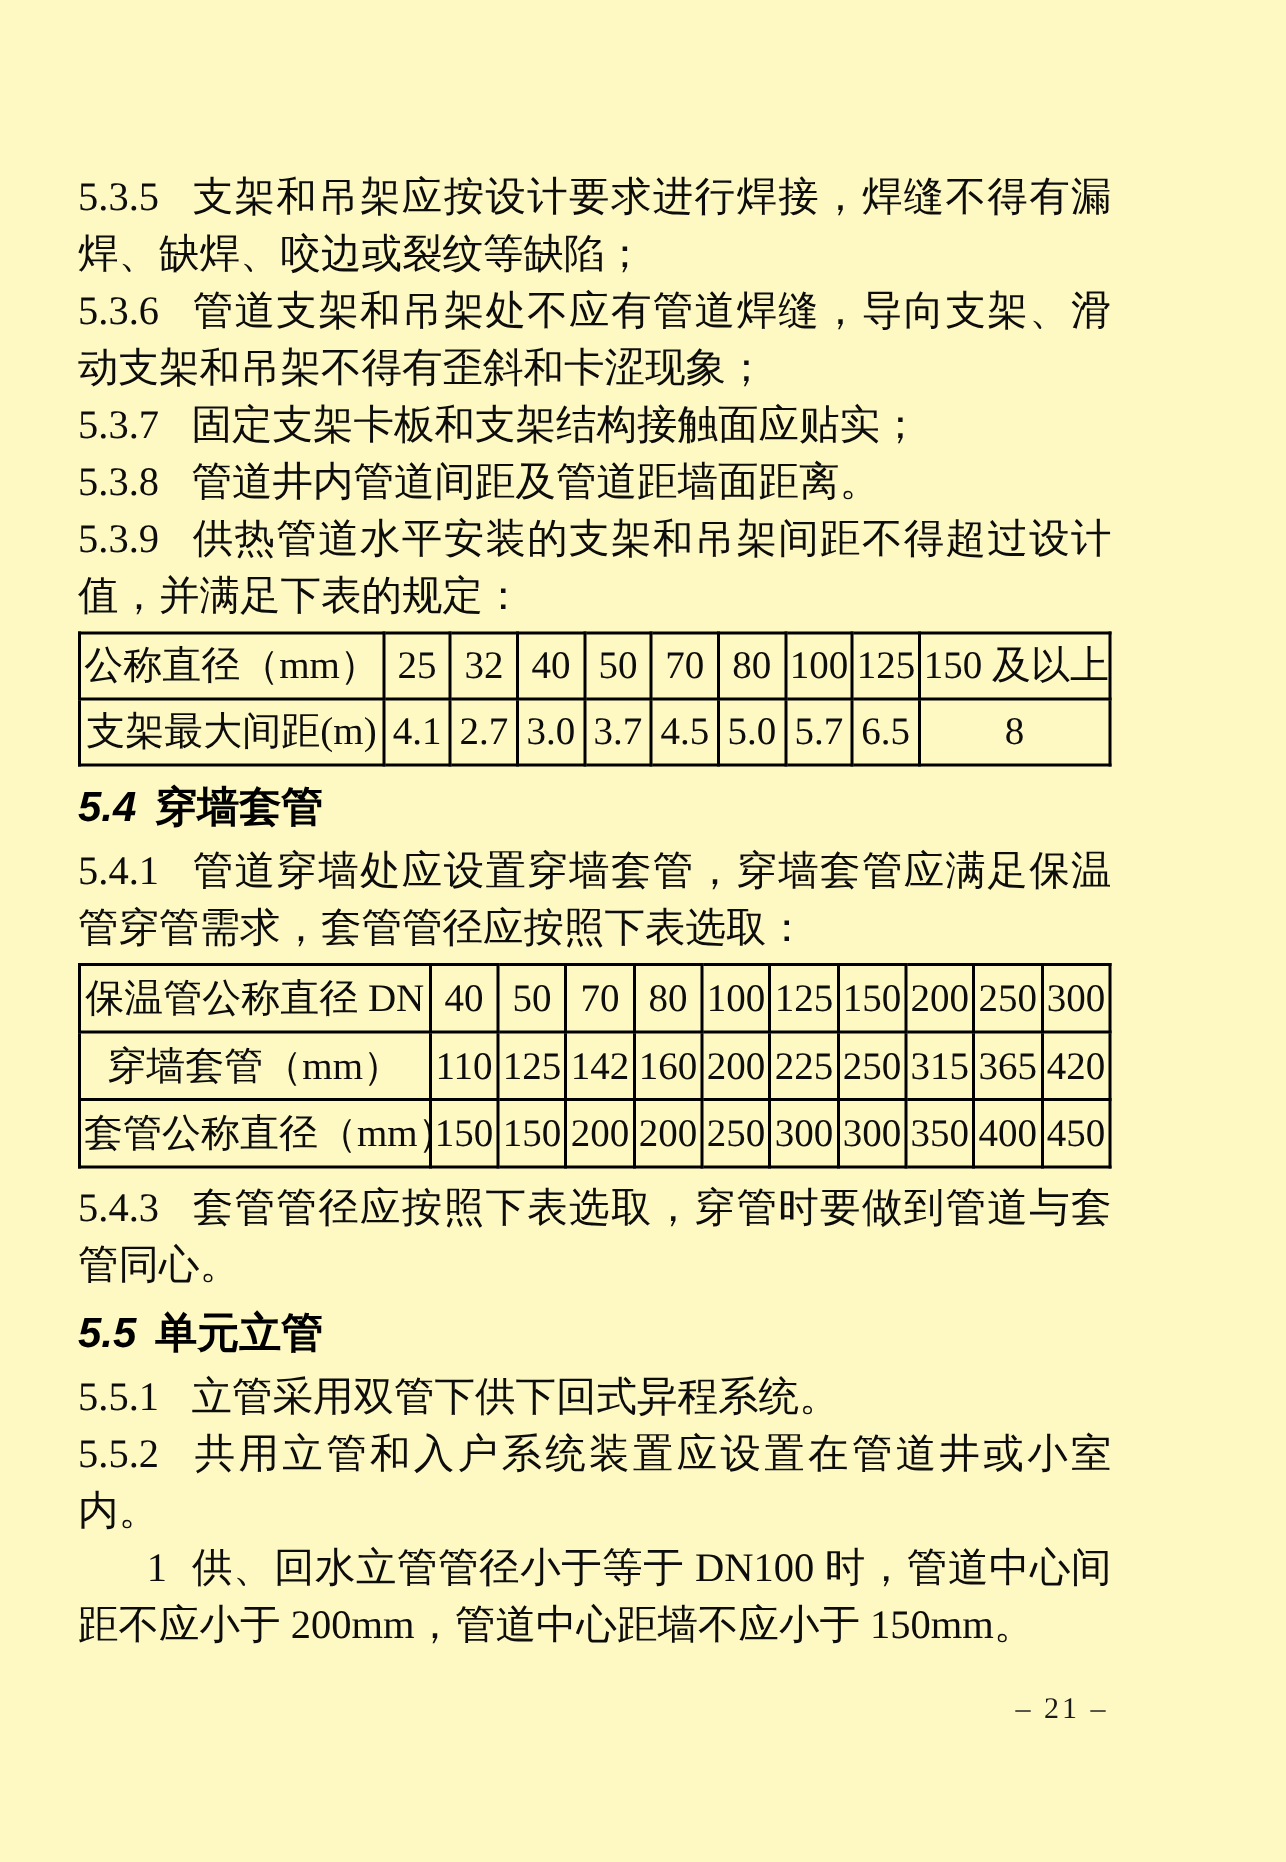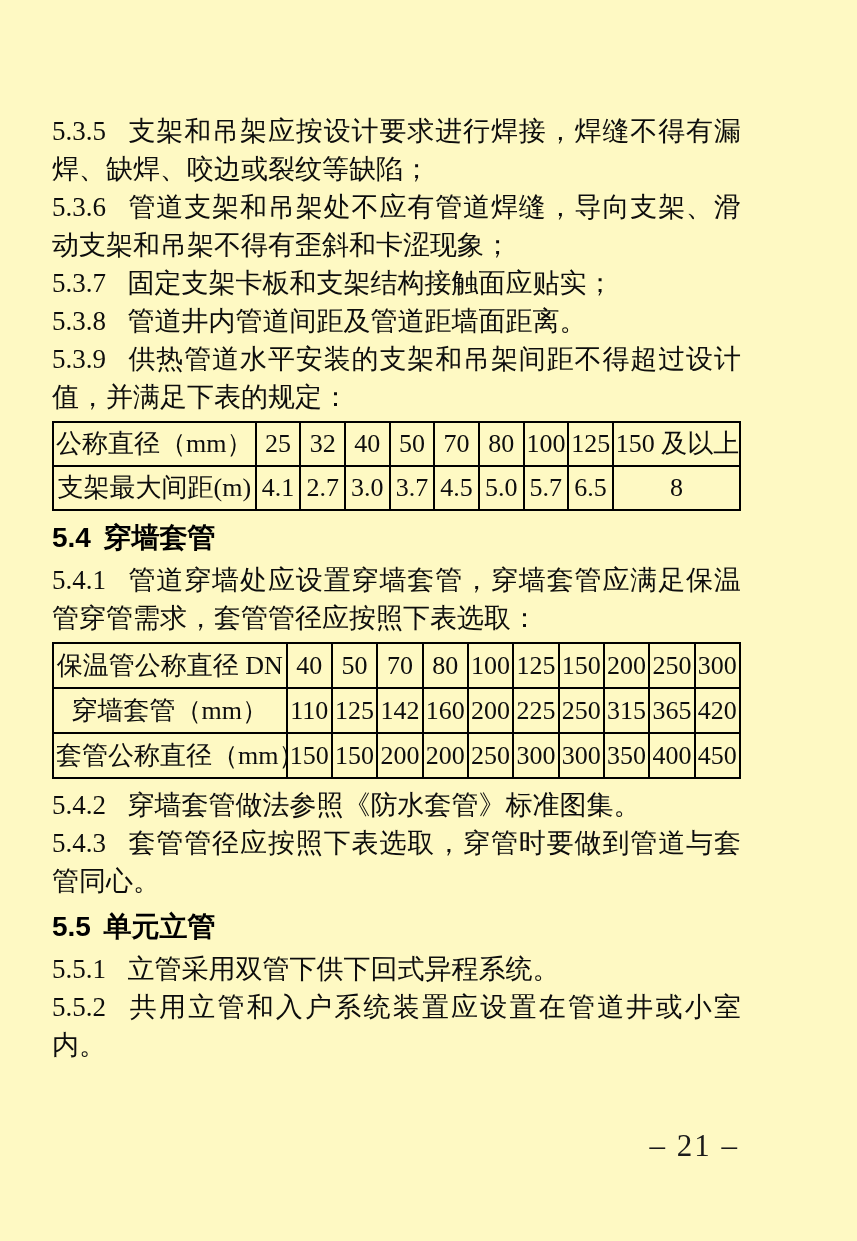--- a/index.html
+++ b/index.html
@@ -25,21 +25,21 @@
   p.sub { text-indent: 1.7em; }
   p.sub .pnum { margin-right: 0.6em; }
   h2.sect {
     margin: 7px 0 3px 0;
     font-family: "Liberation Sans", "DejaVu Sans", sans-serif;
     font-weight: 700;
     font-size: 28px;
     line-height: 40px;
     color: #000;
   }
-  h2.sect .hnum { margin-right: 0.45em; }
+  h2.sect .hnum { margin-right: 0.45em; font-style: italic; }
   table.tbl {
     width: 100%;
     border-collapse: collapse;
     table-layout: fixed;
     margin: 5px 0 7px 0;
   }
   table.tbl td {
     border: 2px solid #000;
     text-align: center;
     vertical-align: middle;
@@ -48,21 +48,21 @@
     height: 42px;
     padding: 0 2px;
     overflow: hidden;
     white-space: nowrap;
   }
   table.tbl2 td { height: 43px; }
   .pageno {
     position: absolute;
     right: 118px;
     top: 1128px;
-    font-size: 31px;
+    font-size: 20px;
     letter-spacing: 2px;
     color: #1a1a1a;
   }
 </style>
 </head>
 <body>
 
 <div class="page">
 
   <p class="body"><span class="pnum">5.3.5</span><span>支架和吊架应按设计要求进行焊接，焊缝不得有漏焊、缺焊、咬边或裂纹等缺陷；</span></p>
@@ -170,27 +170,27 @@
           <td>250</td>
           <td>300</td>
           <td>300</td>
           <td>350</td>
           <td>400</td>
           <td>450</td>
         </tr>
     </tbody>
   </table>
 
-  <p class="body"><span class="pnum">5.4.2</span><span>穿墙套管做法参照《防水套管》标准图集。</span></p>
 
   <p class="body"><span class="pnum">5.4.3</span><span>套管管径应按照下表选取，穿管时要做到管道与套管同心。</span></p>
 
   <h2 class="sect"><span class="hnum">5.5</span><span>单元立管</span></h2>
 
   <p class="body"><span class="pnum">5.5.1</span><span>立管采用双管下供下回式异程系统。</span></p>
 
   <p class="body"><span class="pnum">5.5.2</span><span>共用立管和入户系统装置应设置在管道井或小室内。</span></p>
 
 
+  <p class="body sub"><span class="pnum">1</span><span>供、回水立管管径小于等于 DN100 时，管道中心间距不应小于 200mm，管道中心距墙不应小于 150mm。</span></p>
 
   <div class="pageno">– 21 –</div>
 
 </div>
 
 </body></html>

